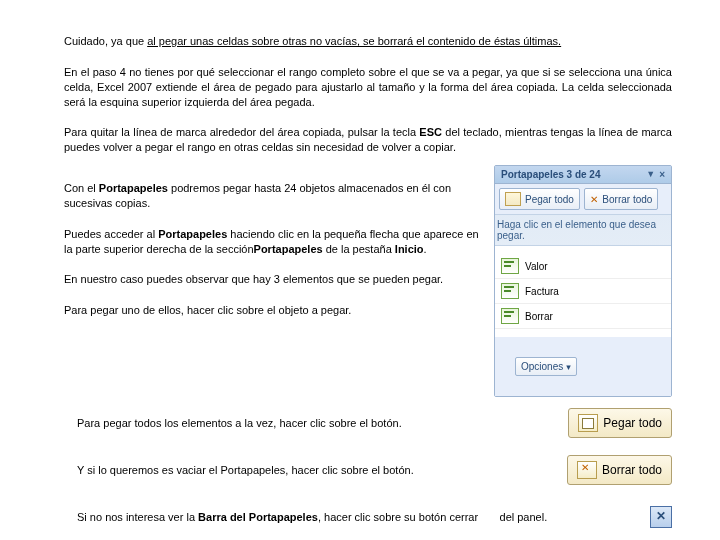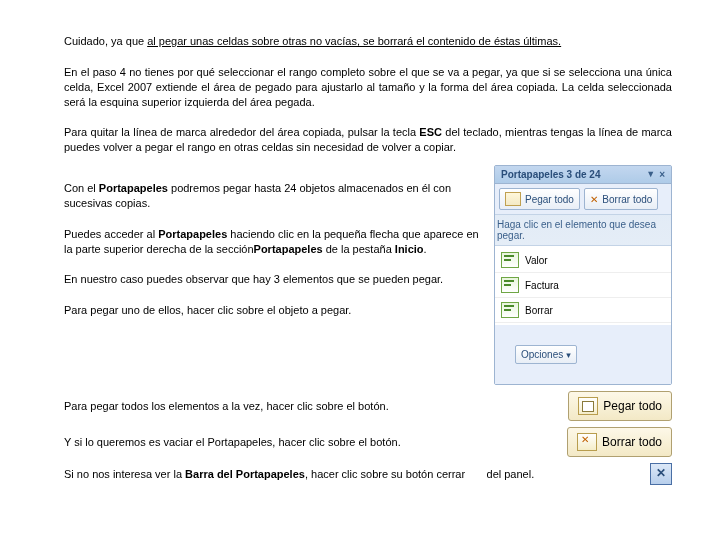--- a/index.html
+++ b/index.html
@@ -8,34 +8,34 @@
 .wrap{display:flex;gap:12px;margin-top:6px}
 .left{flex:1}
 .left p{text-align:left}
 .panel{width:178px;font-size:10px}
 .pane{border:1px solid #9db4d1;background:linear-gradient(#dfe9f5,#eef4fa);border-radius:2px}
 .phead{background:linear-gradient(#c3d7ef,#aecbe8);padding:3px 6px;font-weight:bold;color:#2a4e7a;border-bottom:1px solid #9db4d1;display:flex;justify-content:space-between;align-items:flex-end}
 .phead .r{display:flex;gap:4px;color:#3a5f8a}
 .trow{display:flex;padding:4px;border-bottom:1px solid #c3d3e6;background:#e7eefa}
 .tbtn{border:1px solid #9db4d1;background:linear-gradient(#fff,#e8eef6);padding:3px 5px;border-radius:2px;display:flex;align-items:center;gap:4px;cursor:pointer;color:#2a4e7a}
 .hint{padding:4px 2px;color:#3a5f8a;border-bottom:1px solid #c3d3e6}
-.items{background:#fff;padding:2px 0}
+.items{background:#fff;padding:8px 0}
 .item{display:flex;align-items:center;gap:6px;padding:4px 6px;border-bottom:1px solid #eee}
 .ic{width:16px;height:14px;border:1px solid #6fa644;background:linear-gradient(#e8f5dc,#fff);position:relative}
 .ic:before{content:"";position:absolute;left:2px;top:2px;width:10px;height:2px;background:#4a8a2a}
 .ic:after{content:"";position:absolute;left:2px;top:6px;width:7px;height:2px;background:#4a8a2a}
 .foot{background:#e7eefa;padding:20px}
 .opt{border:1px solid #9db4d1;background:linear-gradient(#fff,#e8eef6);padding:3px 5px;border-radius:2px;display:inline-flex;align-items:center;gap:3px;cursor:pointer;color:#2a4e7a}
 .bigbtn{display:inline-flex;align-items:center;gap:5px;border:1px solid #b0a070;background:linear-gradient(#fdf8e8,#f3e9c6);padding:5px 9px;border-radius:3px;font-size:12px;cursor:pointer}
 .bigbtn .bi{width:18px;height:16px;border:1px solid #b89d4e;background:linear-gradient(#fff,#f5edc8);position:relative}
 .bigbtn.paste .bi:after{content:"";position:absolute;left:3px;top:3px;width:10px;height:9px;border:1px solid #8a7a3a;background:#fff}
 .bigbtn.clear .bi:after{content:"✕";position:absolute;left:3px;top:0;font-size:10px;color:#c06000}
 .closebox{display:inline-block;width:20px;height:20px;border:1px solid #4a6fa5;background:linear-gradient(#dce8f7,#b8cfec);text-align:center;line-height:18px;color:#2a4e7a;font-weight:bold;font-size:12px}
 .row{display:flex;align-items:center;gap:8px;margin:6px 0}
-.row p{flex:1;margin:0}
+.row p{flex:1;margin:13px}
 .mini{width:14px;height:12px;border:1px solid #c0a050;background:linear-gradient(#fff7da,#f3e9c6)}
 .chev{font-size:9px}
 </style>
 </head>
 <body>
 
 <div class="page">
 <p><span>Cuidado, ya que </span><u><span>al pegar unas celdas sobre otras no vacías, se borrará el contenido de éstas últimas.</span></u></p>
 <p>En el paso 4 no tienes por qué seleccionar el rango completo sobre el que se va a pegar, ya que si se selecciona una única celda, Excel 2007 extiende el área de pegado para ajustarlo al tamaño y la forma del área copiada. La celda seleccionada será la esquina superior izquierda del área pegada.</p>
 <p><span>Para quitar la línea de marca alrededor del área copiada, pulsar la tecla </span><b>ESC</b><span> del teclado, mientras tengas la línea de marca puedes volver a pegar el rango en otras celdas sin necesidad de volver a copiar.</span></p>

